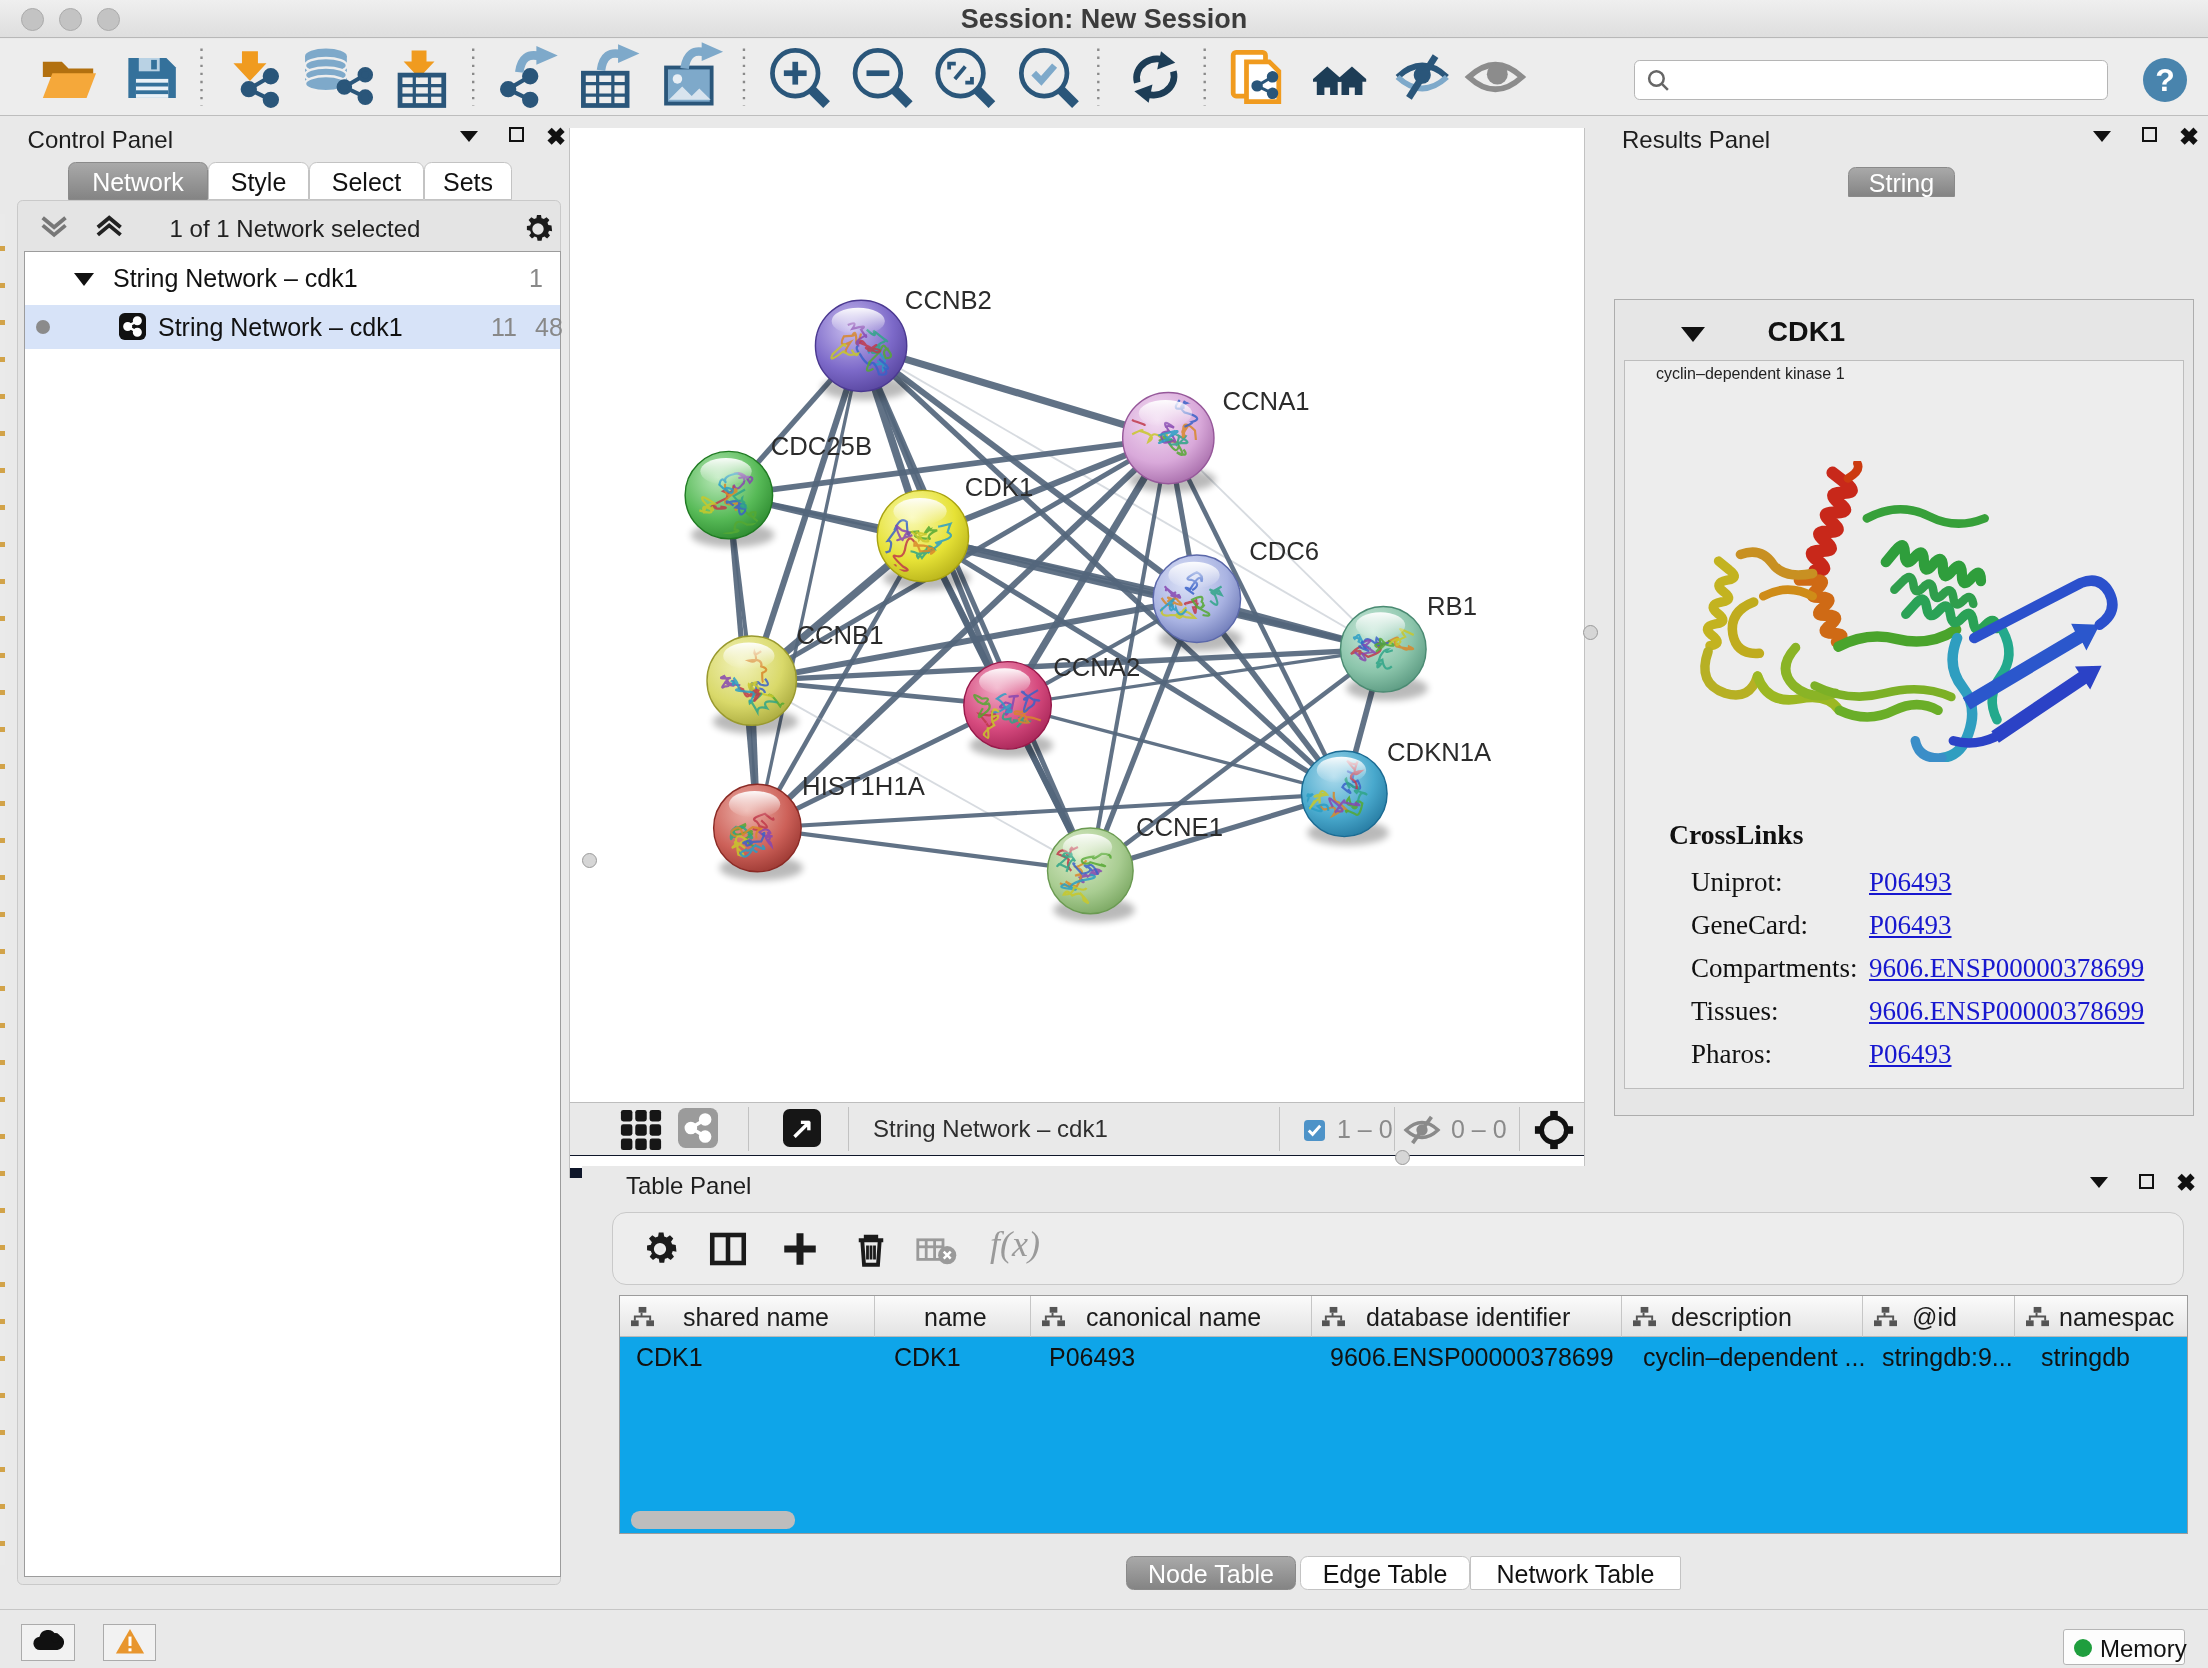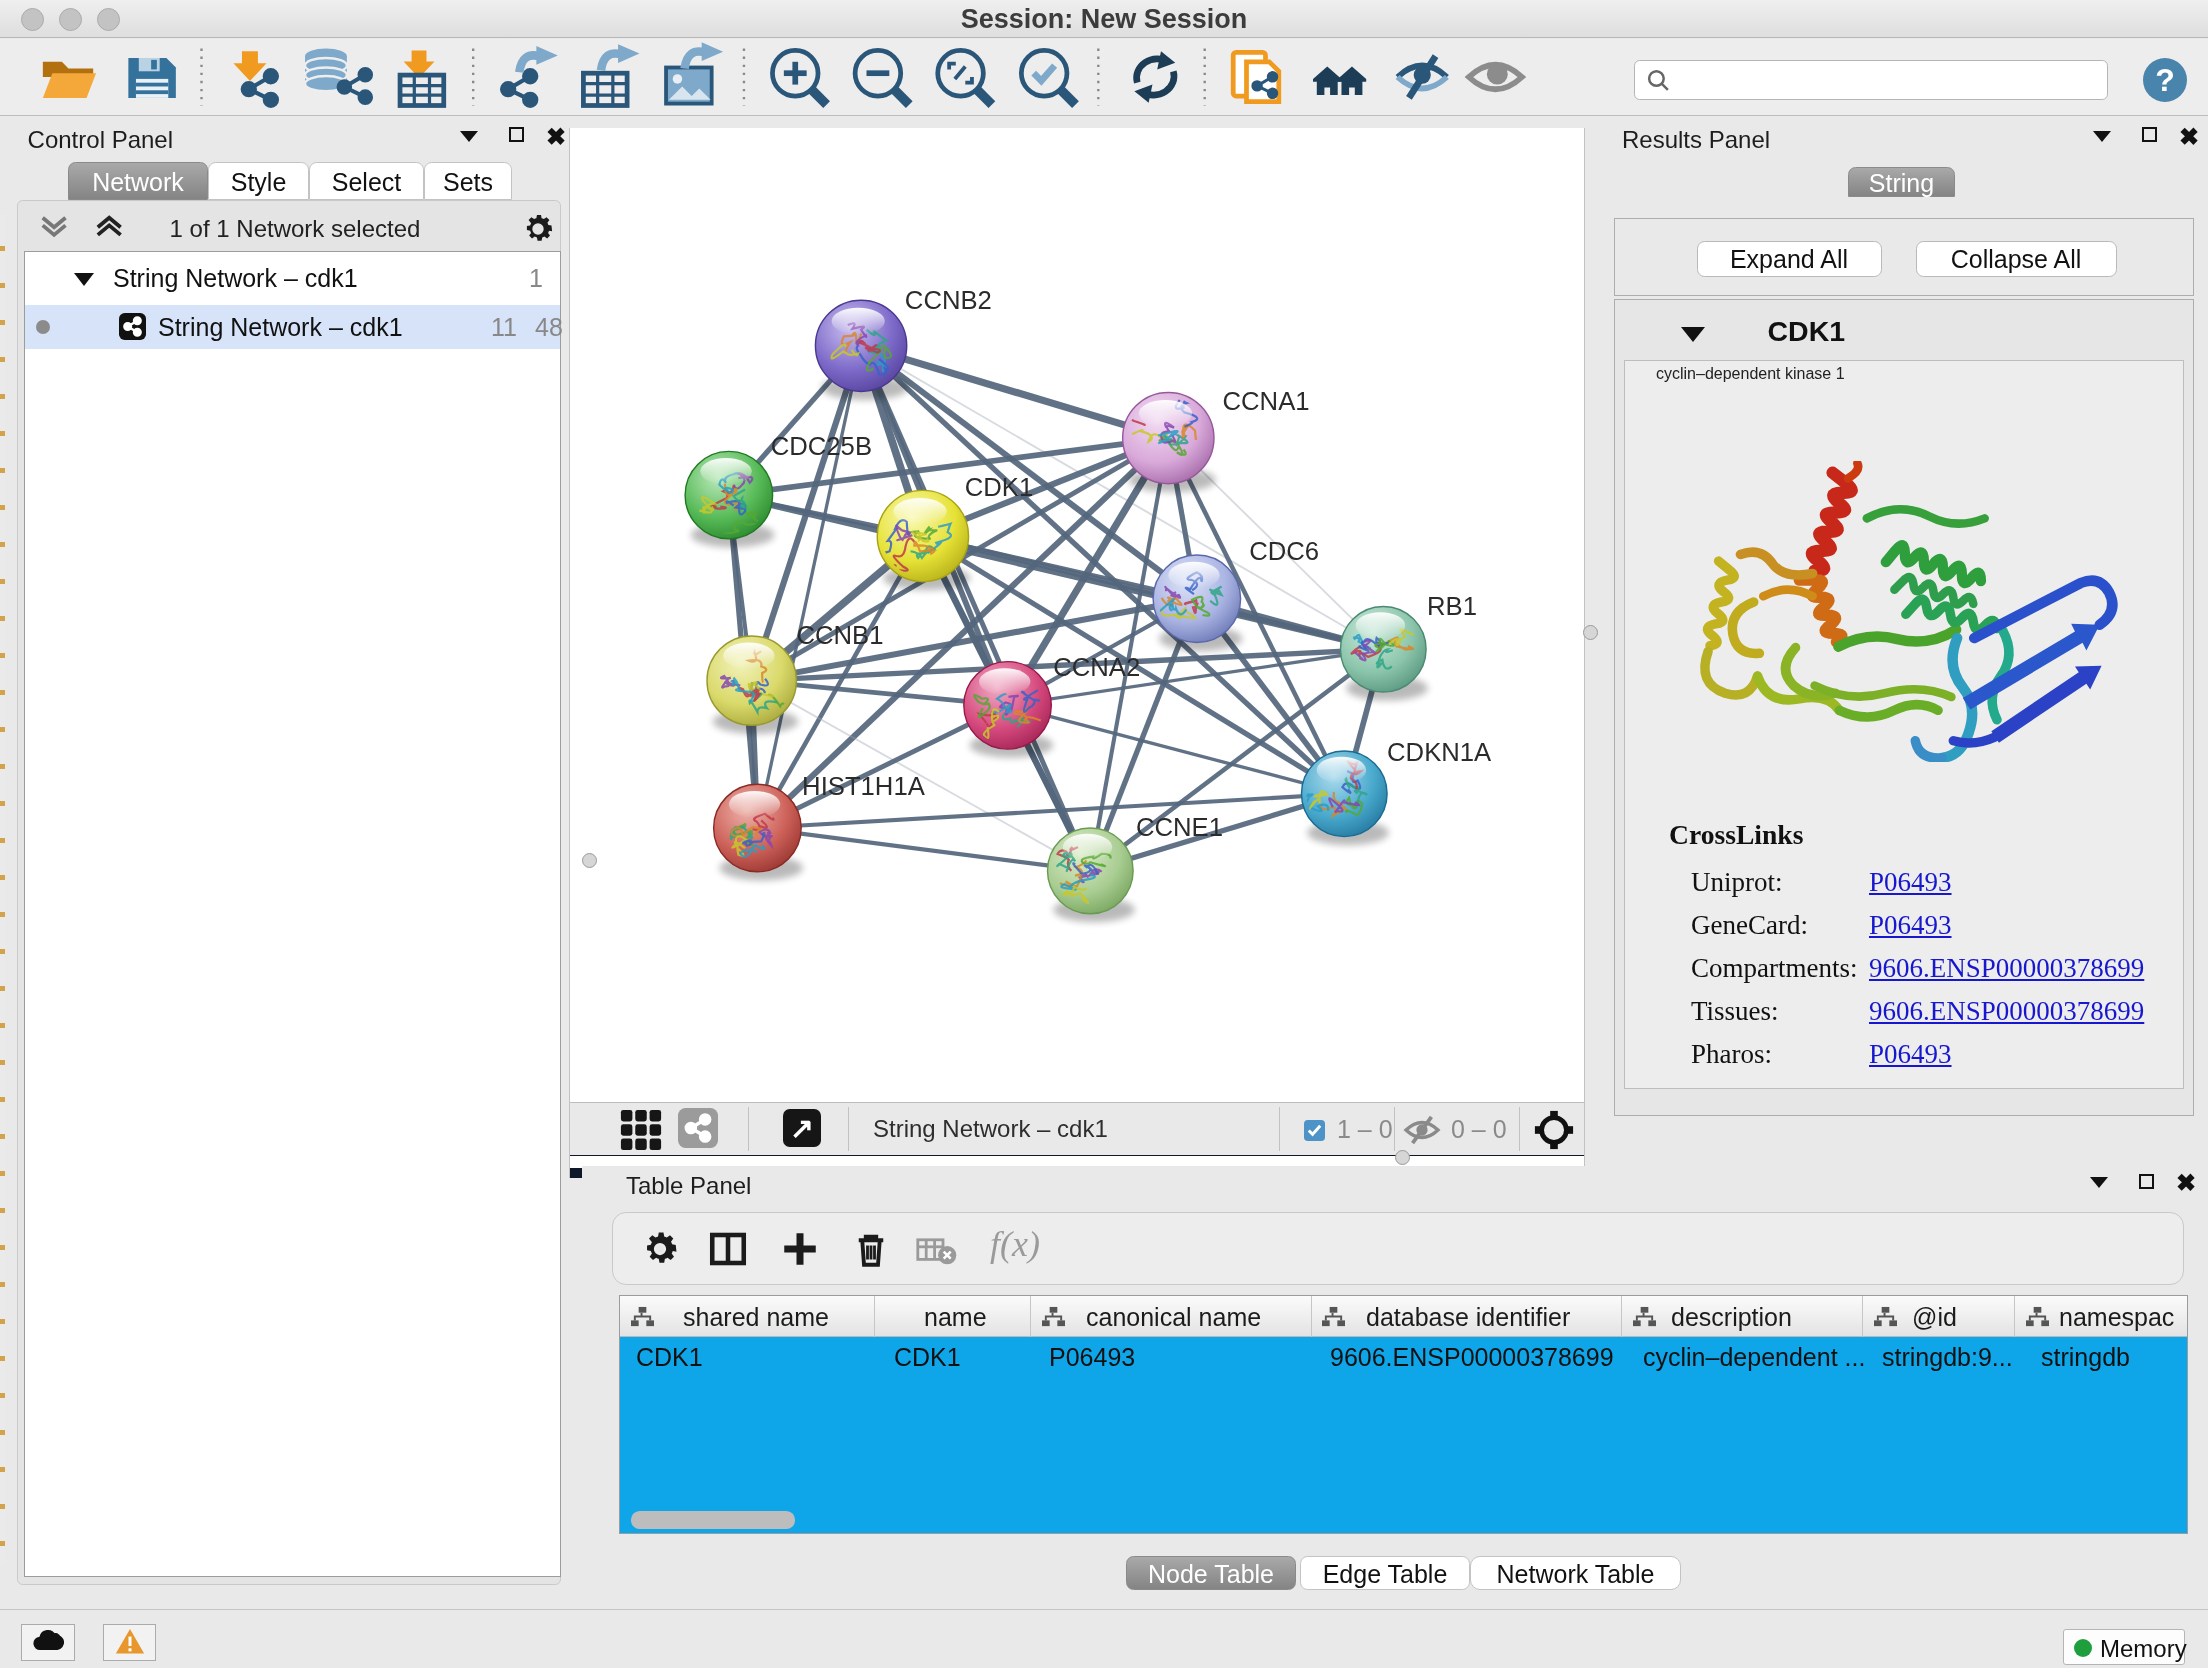--- a/index.html
+++ b/index.html
@@ -578,24 +578,20 @@
 </div>
 
 <div class="abs" style="left:1585px;top:116px;width:624px;height:1050px;background:#e9e9e9">
   <div class="hdr abs" style="left:37px;top:9.5px">Results Panel</div>
   <div style="position:absolute;left:508px;top:9.5px;width:105px;height:25px">
 <div style="position:absolute;left:0;top:5.7px;width:0;height:0;border-left:9.5px solid transparent;border-right:9.5px solid transparent;border-top:11.4px solid #111"></div>
 <div style="position:absolute;left:49px;top:1.9px;width:15px;height:15px;border:2.9px solid #111"></div>
 <div style="position:absolute;left:86px;top:-2.9px;font:bold 24px 'Liberation Sans';color:#111">✖</div>
 </div>
   <div class="abs" style="left:263px;top:51px;width:107px;height:30px;background:linear-gradient(#a9a9a9,#848484);border:1px solid #8a8a8a;border-radius:7.6px 7.6px 0 0;color:#fff;font-size:25px;text-align:center;line-height:30px">String</div>
-  <div class="abs" style="left:28.5px;top:102px;width:580px;height:78px;background:#e9e9e9;border:1px solid #adadad">
-    <div class="btn" style="left:82px;top:22px;width:185px;height:36px;line-height:34px">Expand All</div>
-    <div class="btn" style="left:301px;top:22px;width:201px;height:36px;line-height:34px">Collapse All</div>
-  </div>
   <div class="abs" style="left:28.5px;top:183px;width:580px;height:817px;background:#e6e6e6;border:1px solid #adadad">
     <div style="position:absolute;left:66px;top:27px;width:0;height:0;border-left:12.4px solid transparent;border-right:12.4px solid transparent;border-top:15px solid #111"></div>
     <div style="position:absolute;left:153px;top:15px;font-size:28.5px;font-weight:bold;color:#111">CDK1</div>
     <div class="abs" style="left:9.5px;top:60px;width:560px;height:729px;background:#ededed;border:1px solid #bdbdbd">
       <div style="position:absolute;left:31px;top:3.8px;font-size:16px;color:#222">cyclin–dependent kinase 1</div>
       <div style="position:absolute;left:47px;top:100px;width:479px;height:301px"><svg width="479" height="301" viewBox="0 0 504 316">
             <path d="M169,12 Q169,12 183,23 Q197,34 179,33 Q162,33 176,44 Q190,54 172,54 Q154,53 168,64 Q182,75 165,74 Q147,73 161,84 Q175,95 157,94 Q139,94 154,105 Q168,116 150,115" fill="none" stroke="#c8281a" stroke-width="13" stroke-linecap="round"></path>
             <path d="M185,18 q14,-8 10,-16" fill="none" stroke="#cc3b10" stroke-width="9" stroke-linecap="round"></path>
             <path d="M134,125 Q134,125 150,125 Q165,124 153,134 Q141,144 156,143 Q172,143 160,153 Q147,163 163,162 Q179,162 167,172 Q154,181 170,181 Q186,181 173,190" fill="none" stroke="#cf6a15" stroke-width="12" stroke-linecap="round"></path>
             <path d="M148,118 q-30,6 -42,-10 q-12,-18 -34,-10" fill="none" stroke="#c89022" stroke-width="10" stroke-linecap="round"></path>
@@ -758,21 +754,21 @@
       <div style="position:absolute;left:710px;top:4.8px">9606.ENSP00000378699</div>
       <div style="position:absolute;left:1023px;top:4.8px">cyclin–dependent ...</div>
       <div style="position:absolute;left:1262px;top:4.8px">stringdb:9...</div>
       <div style="position:absolute;left:1421px;top:4.8px">stringdb</div>
     </div>
     <div style="position:absolute;left:11.4px;bottom:3.8px;width:164px;height:18px;background:#bdbdbd;border-radius:8.6px"></div>
   </div>
 
   <div class="tab tabsel" style="left:544px;top:390px;width:170px;height:34px;line-height:34px;border-radius:7.6px">Node Table</div>
   <div class="tab" style="left:718px;top:390px;width:170px;height:34px;line-height:34px;border-radius:7.6px">Edge Table</div>
-  <div class="tab" style="left:888px;top:390px;width:211px;height:34px;line-height:34px;border-radius:10px">Network Table</div>
+  <div class="tab" style="left:888px;top:390px;width:211px;height:34px;line-height:34px;border-radius:2px">Network Table</div>
 </div>
 
 <div class="abs" style="left:0;top:1609px;width:2208px;height:59px;background:#e9e9e9;border-top:1px solid #c6c6c6">
   <div class="abs" style="left:21px;top:14.3px;width:54px;height:37px;background:#f2f2f2;border:1.9px solid #ababab;text-align:center"><svg width="34" height="25" viewBox="0 0 36 26" style="margin-top:3.8px">
         <path d="M10,22 a7,7 0 0 1 -1,-14 a9,9 0 0 1 17,-2 a6,6 0 0 1 2,16 z" fill="#111"></path>
         <circle cx="26" cy="9" r="5" fill="#111"></circle>
       </svg></div>
   <div class="abs" style="left:103px;top:14.3px;width:53px;height:37px;background:#f2f2f2;border:1.9px solid #ababab;text-align:center"><svg width="32" height="28.5" viewBox="0 0 34 30" style="margin-top:1.9px">
         <path d="M17,2 L32,28 H2 z" fill="#e8962e"></path>
         <rect x="15.4" y="10" width="3.2" height="10" fill="#fff"></rect>

